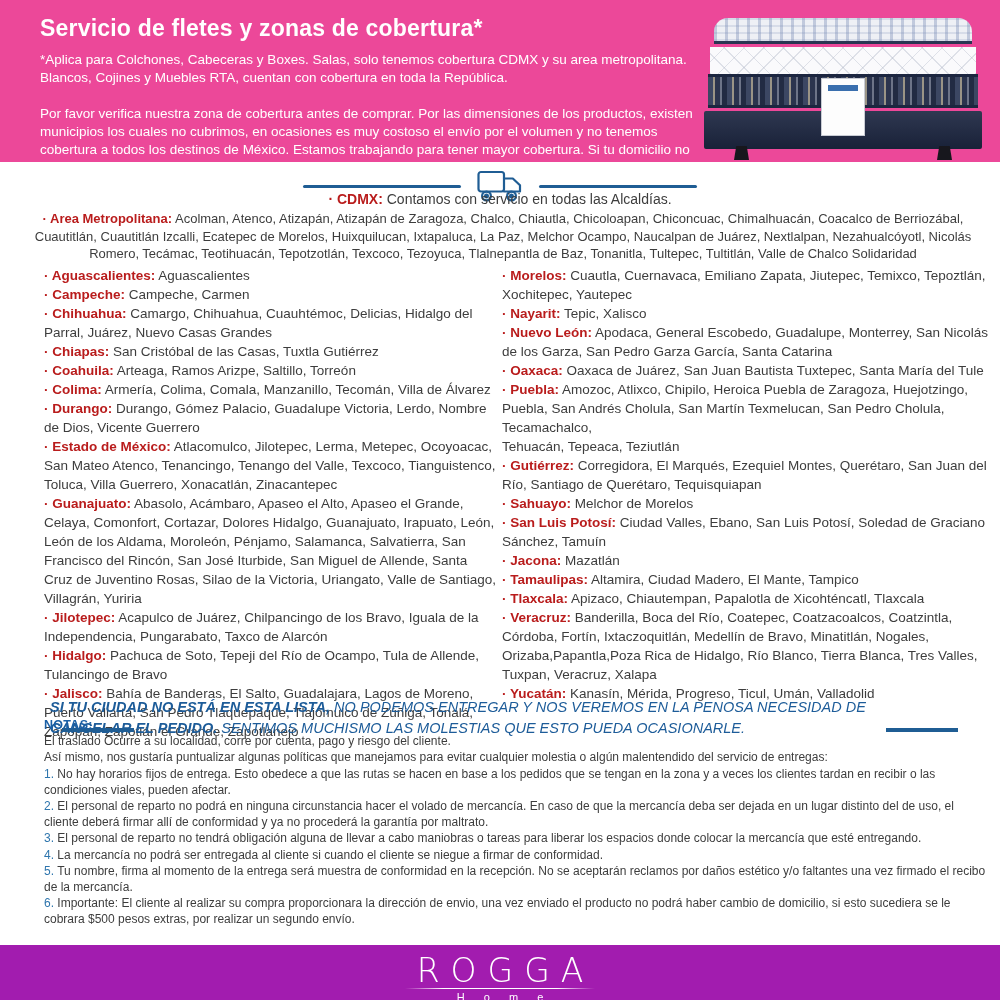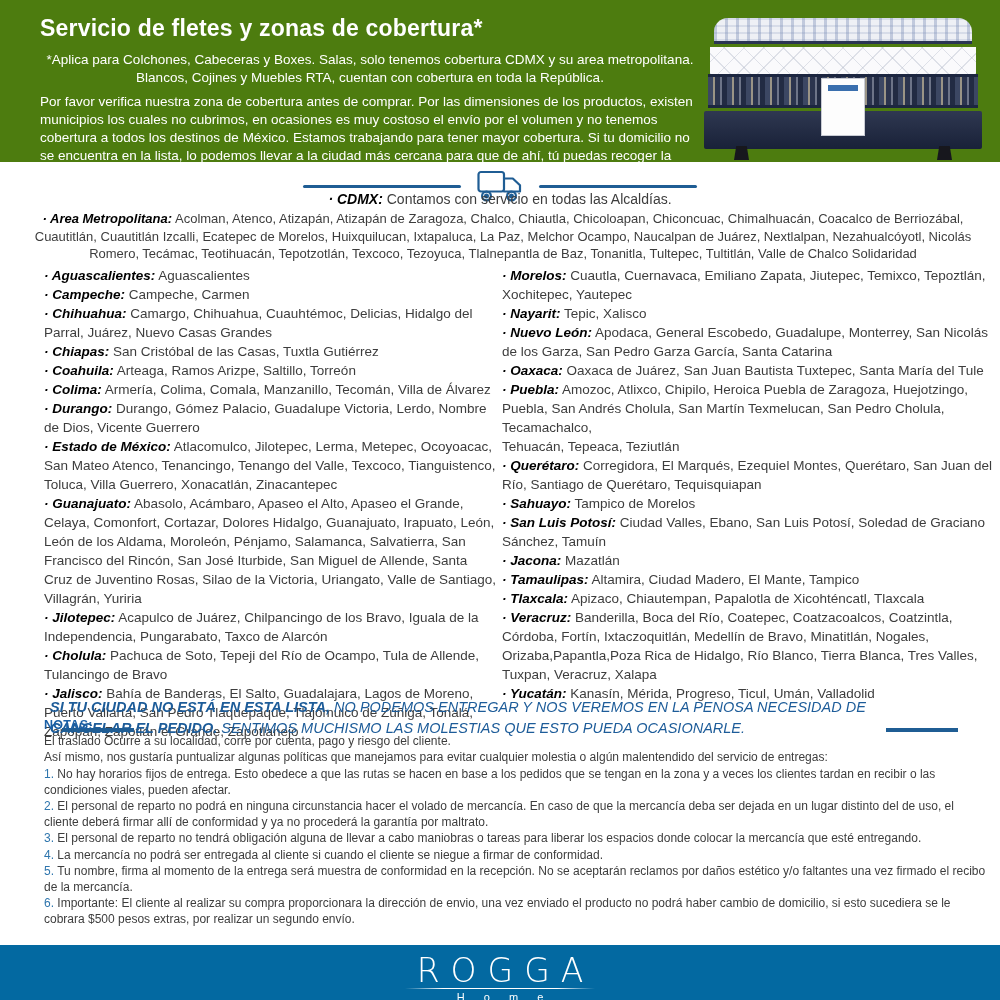--- a/index.html
+++ b/index.html
@@ -1,24 +1,24 @@
 <!DOCTYPE html>
 <html><head>
 <meta charset="utf-8">
 <style>
   * { margin:0; padding:0; box-sizing:border-box; }
   html,body { background:#ffffff; }
   body { font-family:"Liberation Sans", sans-serif; color:#3d3d3d; }
   .page { position:relative; width:1000px; height:1000px; margin:0 auto; background:#fff; overflow:hidden; }
 
   
-  .header { position:absolute; top:0; left:0; width:1000px; height:162px; background:#4d7c0f; color:#fff; padding:15px 0 0 40px; }
+  .header { position:absolute; top:0; left:0; width:1000px; height:162px; background:#ec4899; color:#fff; padding:15px 0 0 40px; }
   .header-text { width:660px; }
   .header h1 { font-size:23px; font-weight:bold; letter-spacing:.2px; margin-bottom:9px; }
-  .header .sub { font-size:13.5px; line-height:18px; margin-bottom:6px;text-align:center; }
+  .header .sub { font-size:13.5px; line-height:18px; margin-bottom:18px; }
   .header .para { font-size:13.5px; line-height:18px; }
 
   
   .mattress { position:absolute; top:6px; right:14px; width:286px; height:148px; }
   .m-quilt-top { position:absolute; top:12px; left:14px; right:14px; height:26px; border-radius:14px 14px 0 0;
     background:#eef0f5;
     background-image:repeating-linear-gradient(90deg, rgba(110,130,175,.35) 0 3px, rgba(255,255,255,0) 3px 11px),
                      repeating-linear-gradient(0deg, rgba(110,130,175,.18) 0 2px, rgba(255,255,255,0) 2px 7px);
     border-bottom:3px solid #2a3552; }
   .m-quilt-side { position:absolute; top:41px; left:10px; right:10px; height:27px; background:#fafafc;
@@ -33,21 +33,21 @@
   .m-leg { position:absolute; bottom:-6px; width:15px; height:14px; background:#17171d; clip-path:polygon(15% 0,85% 0,100% 100%,0 100%); }
   .m-leg.left { left:34px; } .m-leg.right { right:34px; }
 
   
   .divider { position:absolute; top:168px; left:0; width:1000px; height:36px; display:flex; align-items:center; justify-content:center; gap:16px; }
   .rule { display:inline-block; height:3px; width:158px; background:#1f5d94; border-radius:2px; }
   .truck-svg { display:block; }
 
   
   .cdmx { position:absolute; top:191px; left:0; width:1000px; text-align:center; font-size:14px; }
-  .blue { color:#000000; font-weight:bold;font-style:italic; }
+  .blue { color:#b91c1c; font-weight:bold; }
   .metro { position:absolute; top:210px; left:30px; width:946px; text-align:center; font-size:13px; line-height:17.5px; }
   .cities { white-space:pre-line;text-align:right; }
 
   
   .col { position:absolute; top:266px; font-size:13.5px; line-height:19px; }
   .col.left  { left:44px;  width:452px; }
   .col.right { left:502px; width:492px; }
   .state-item { margin:0; }
 
   
@@ -58,21 +58,21 @@
   .dash-right { right:-8px; bottom:7px; }
 
   
   .notas { position:absolute; top:717px; left:44px; width:946px; font-size:12px; line-height:16.2px; }
   .notas-h { color:#1a5fa5; font-weight:bold; font-size:12.5px; letter-spacing:.3px; }
   .note { margin:0; }
   .num { font-weight:normal; color:#2e75ad; }
   .notas-footer { color:#1a5fa5; font-weight:bold; }
 
   
-  .footer { position:absolute; left:0; top:945px; width:1000px; height:55px; background:#0369a1; display:flex; align-items:center; justify-content:center; }
+  .footer { position:absolute; left:0; top:945px; width:1000px; height:55px; background:#a21caf; display:flex; align-items:center; justify-content:center; }
   .logo { text-align:center; color:#fff; margin-top:14px; }
   .brand { font-family:"DejaVu Sans", sans-serif; font-weight:300; font-size:33px; letter-spacing:11px; text-indent:11px; line-height:30px; }
   .logo-rule { width:190px; height:1px; margin:2px auto 2px auto; background:linear-gradient(90deg, rgba(255,255,255,0), #fff 20%, #fff 80%, rgba(255,255,255,0)); }
   .home { font-size:11px; letter-spacing:8px; text-indent:8px; }
 </style>
 </head>
 <body>
 
 <div class="page">
 
@@ -125,41 +125,41 @@
       <p class="state-item"><span class="blue">· Colima:</span> <span class="cities">Armería, Colima, Comala, Manzanillo, Tecomán, Villa de Álvarez</span></p>
 
       <p class="state-item"><span class="blue">· Durango:</span> <span class="cities">Durango, Gómez Palacio, Guadalupe Victoria, Lerdo, Nombre de Dios, Vicente Guerrero</span></p>
 
       <p class="state-item"><span class="blue">· Estado de México:</span> <span class="cities">Atlacomulco, Jilotepec, Lerma, Metepec, Ocoyoacac, San Mateo Atenco, Tenancingo, Tenango del Valle, Texcoco, Tianguistenco, Toluca, Villa Guerrero, Xonacatlán, Zinacantepec</span></p>
 
       <p class="state-item"><span class="blue">· Guanajuato:</span> <span class="cities">Abasolo, Acámbaro, Apaseo el Alto, Apaseo el Grande, Celaya, Comonfort, Cortazar, Dolores Hidalgo, Guanajuato, Irapuato, León, León de los Aldama, Moroleón, Pénjamo, Salamanca, Salvatierra, San Francisco del Rincón, San José Iturbide, San Miguel de Allende, Santa Cruz de Juventino Rosas, Silao de la Victoria, Uriangato, Valle de Santiago, Villagrán, Yuriria</span></p>
 
       <p class="state-item"><span class="blue">· Jilotepec:</span> <span class="cities">Acapulco de Juárez, Chilpancingo de los Bravo, Iguala de la Independencia, Pungarabato, Taxco de Alarcón</span></p>
 
-      <p class="state-item"><span class="blue">· Cholula:</span> <span class="cities">Pachuca de Soto, Tepeji del Río de Ocampo, Tula de Allende, Tulancingo de Bravo</span></p>
+      <p class="state-item"><span class="blue">· Hidalgo:</span> <span class="cities">Pachuca de Soto, Tepeji del Río de Ocampo, Tula de Allende, Tulancingo de Bravo</span></p>
 
       <p class="state-item"><span class="blue">· Jalisco:</span> <span class="cities">Bahía de Banderas, El Salto, Guadalajara, Lagos de Moreno, Puerto Vallarta, San Pedro Tlaquepaque, Tlajomulco de Zúñiga, Tonalá, Zapopan, Zapotlán el Grande, Zapotlanejo</span></p>
     </div>
   <div class="col right">
 
 
       <p class="state-item"><span class="blue">· Morelos:</span> <span class="cities">Cuautla, Cuernavaca, Emiliano Zapata, Jiutepec, Temixco, Tepoztlán, Xochitepec, Yautepec</span></p>
 
       <p class="state-item"><span class="blue">· Nayarit:</span> <span class="cities">Tepic, Xalisco</span></p>
 
       <p class="state-item"><span class="blue">· Nuevo León:</span> <span class="cities">Apodaca, General Escobedo, Guadalupe, Monterrey, San Nicolás de los Garza, San Pedro Garza García, Santa Catarina</span></p>
 
       <p class="state-item"><span class="blue">· Oaxaca:</span> <span class="cities">Oaxaca de Juárez, San Juan Bautista Tuxtepec, Santa María del Tule</span></p>
 
       <p class="state-item"><span class="blue">· Puebla:</span> <span class="cities">Amozoc, Atlixco, Chipilo, Heroica Puebla de Zaragoza, Huejotzingo, Puebla, San Andrés Cholula, San Martín Texmelucan, San Pedro Cholula, Tecamachalco,
 Tehuacán, Tepeaca, Teziutlán</span></p>
 
-      <p class="state-item"><span class="blue">· Querétaro:</span> <span class="cities">Corregidora, El Marqués, Ezequiel Montes, Querétaro, San Juan del Río, Santiago de Querétaro, Tequisquiapan</span></p>
-
-      <p class="state-item"><span class="blue">· Sahuayo:</span> <span class="cities">Tampico de Morelos</span></p>
+      <p class="state-item"><span class="blue">· Gutiérrez:</span> <span class="cities">Corregidora, El Marqués, Ezequiel Montes, Querétaro, San Juan del Río, Santiago de Querétaro, Tequisquiapan</span></p>
+
+      <p class="state-item"><span class="blue">· Sahuayo:</span> <span class="cities">Melchor de Morelos</span></p>
 
       <p class="state-item"><span class="blue">· San Luis Potosí:</span> <span class="cities">Ciudad Valles, Ebano, San Luis Potosí, Soledad de Graciano Sánchez, Tamuín</span></p>
 
       <p class="state-item"><span class="blue">· Jacona:</span> <span class="cities">Mazatlán</span></p>
 
 
       <p class="state-item"><span class="blue">· Tamaulipas:</span> <span class="cities">Altamira, Ciudad Madero, El Mante, Tampico</span></p>
 
       <p class="state-item"><span class="blue">· Tlaxcala:</span> <span class="cities">Apizaco, Chiautempan, Papalotla de Xicohténcatl, Tlaxcala</span></p>
 

